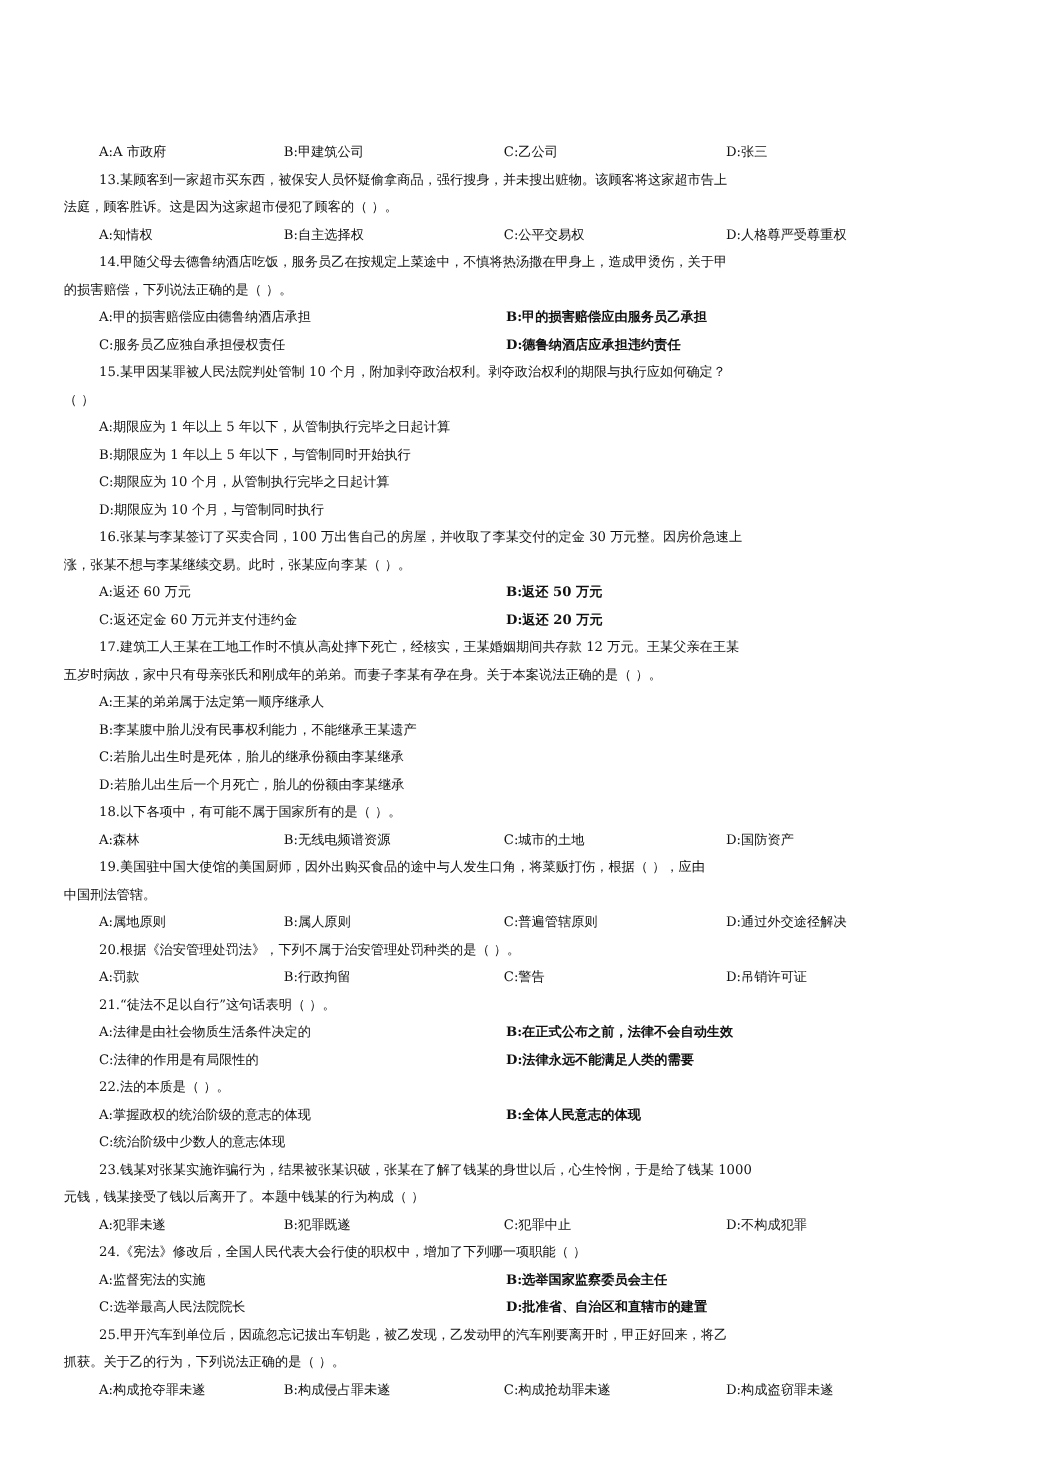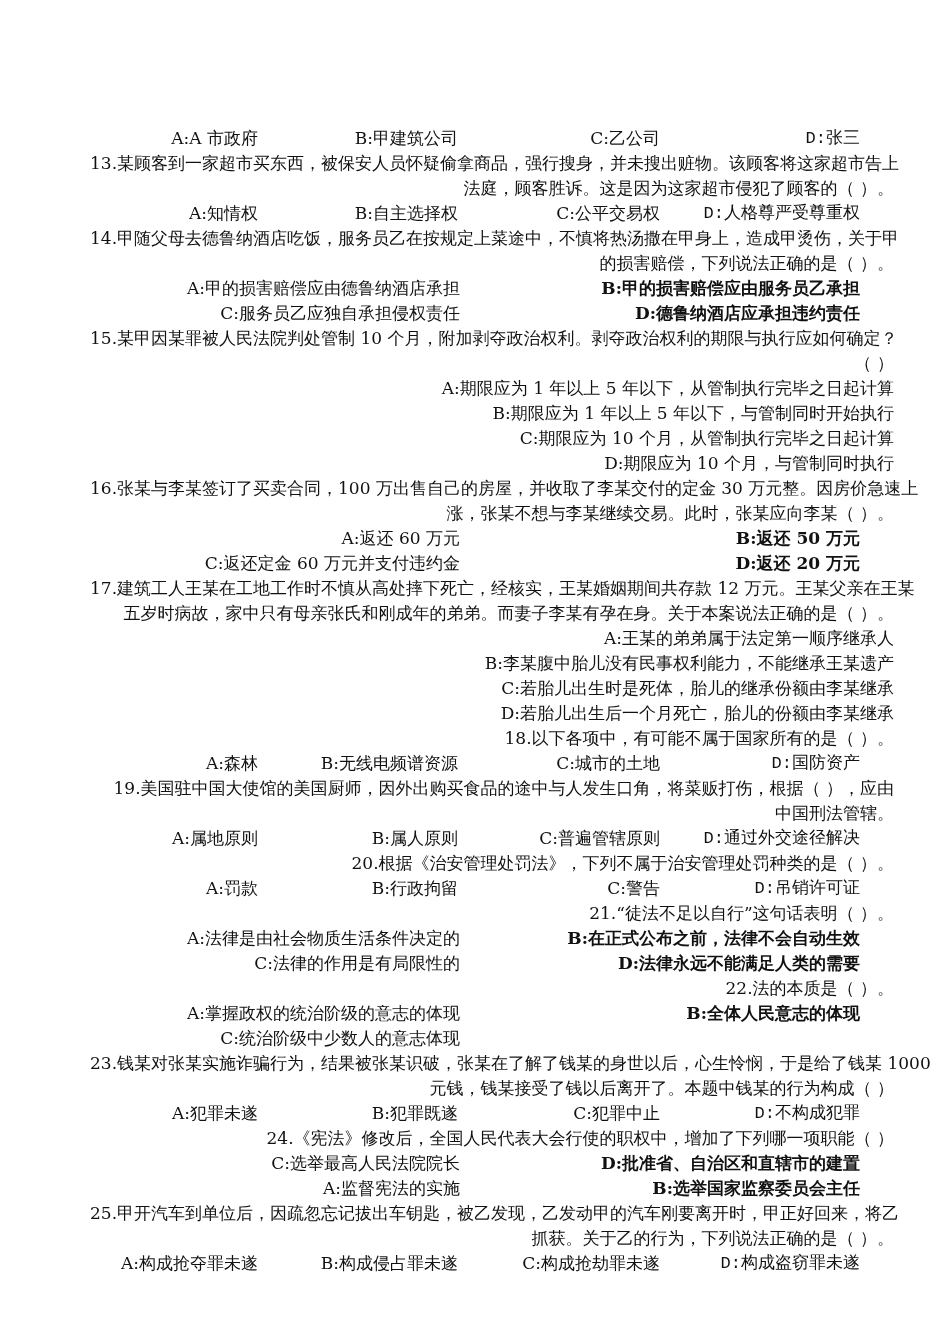--- a/index.html
+++ b/index.html
@@ -1,24 +1,24 @@
 <!DOCTYPE html>
 <html><head>
 <meta charset="utf-8">
 <style>
   html, body { margin: 0; padding: 0; background: #ffffff; }
   body { width: 950px; height: 1344px; position: relative; overflow: hidden;
          font-family: "DejaVu Serif", "Liberation Serif", serif; color: #111; }
   .page { position: absolute; left: 58px; top: 126px; width: 836px; }
-  .line { height: 25px; line-height: 25px; font-size: 17px; white-space: nowrap; text-align: right; }
+  .line { height: 25px; line-height: 25px; font-size: 12px; white-space: nowrap; }
   .q { text-indent: 32px; }
   .cont { text-indent: 0; }
   .opts { display: flex; padding-left: 32px; }
   .o4 { display: inline-block; }
-  .o4.c0 { width: 168px; } .o4.c1 { width: 200px; } .o4.c2 { width: 202px; } .o4.c3 { width: 200px; font-family: Liberation Mono, monospace; }
+  .o4.c0 { width: 168px; } .o4.c1 { width: 200px; } .o4.c2 { width: 202px; } .o4.c3 { width: 200px; }
   .o2 { display: inline-block; }
   .o2.c0 { width: 370px; } .o2.c1 { width: 400px; font-weight: bold; }
   .ind { padding-left: 32px; }
 </style>
 </head>
 <body>
 
 <div class="page">
 
   <div class="line opts">
@@ -121,26 +121,26 @@
   <div class="line cont">元钱，钱某接受了钱以后离开了。本题中钱某的行为构成（      ）</div>
   <div class="line opts">
     <span class="o4 c0">A:犯罪未遂</span>
     <span class="o4 c1">B:犯罪既遂</span>
     <span class="o4 c2">C:犯罪中止</span>
     <span class="o4 c3">D:不构成犯罪</span>
   </div>
 
   <div class="line q">24.《宪法》修改后，全国人民代表大会行使的职权中，增加了下列哪一项职能（      ）</div>
   <div class="line opts">
+    <span class="o2 c0">A:监督宪法的实施</span>
+    <span class="o2 c1">B:选举国家监察委员会主任</span>
+  </div>
+  <div class="line opts">
     <span class="o2 c0">C:选举最高人民法院院长</span>
     <span class="o2 c1">D:批准省、自治区和直辖市的建置</span>
-  </div>
-  <div class="line opts">
-    <span class="o2 c0">A:监督宪法的实施</span>
-    <span class="o2 c1">B:选举国家监察委员会主任</span>
   </div>
 
   <div class="line q">25.甲开汽车到单位后，因疏忽忘记拔出车钥匙，被乙发现，乙发动甲的汽车刚要离开时，甲正好回来，将乙</div>
   <div class="line cont">抓获。关于乙的行为，下列说法正确的是（      ）。</div>
   <div class="line opts">
     <span class="o4 c0">A:构成抢夺罪未遂</span>
     <span class="o4 c1">B:构成侵占罪未遂</span>
     <span class="o4 c2">C:构成抢劫罪未遂</span>
     <span class="o4 c3">D:构成盗窃罪未遂</span>
   </div>

